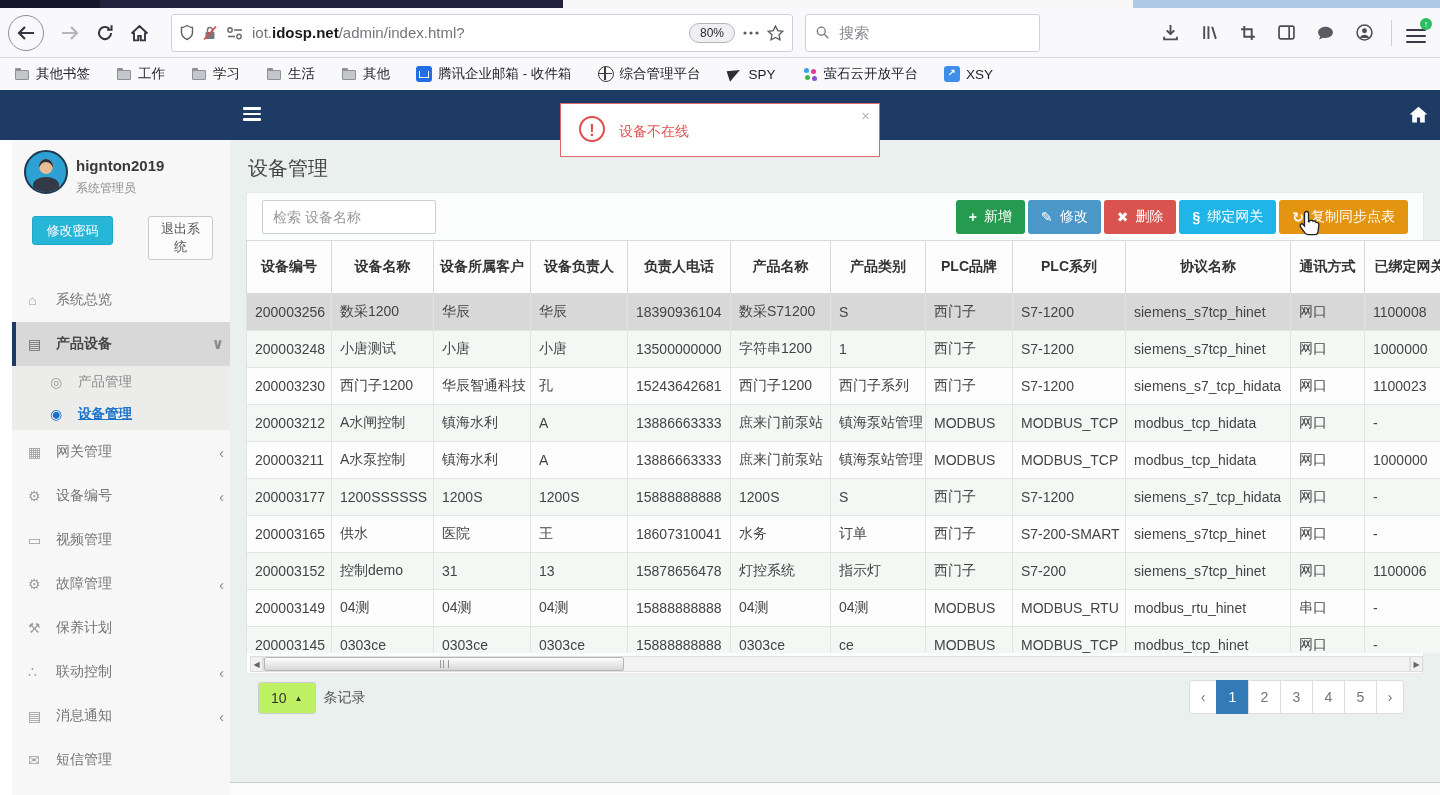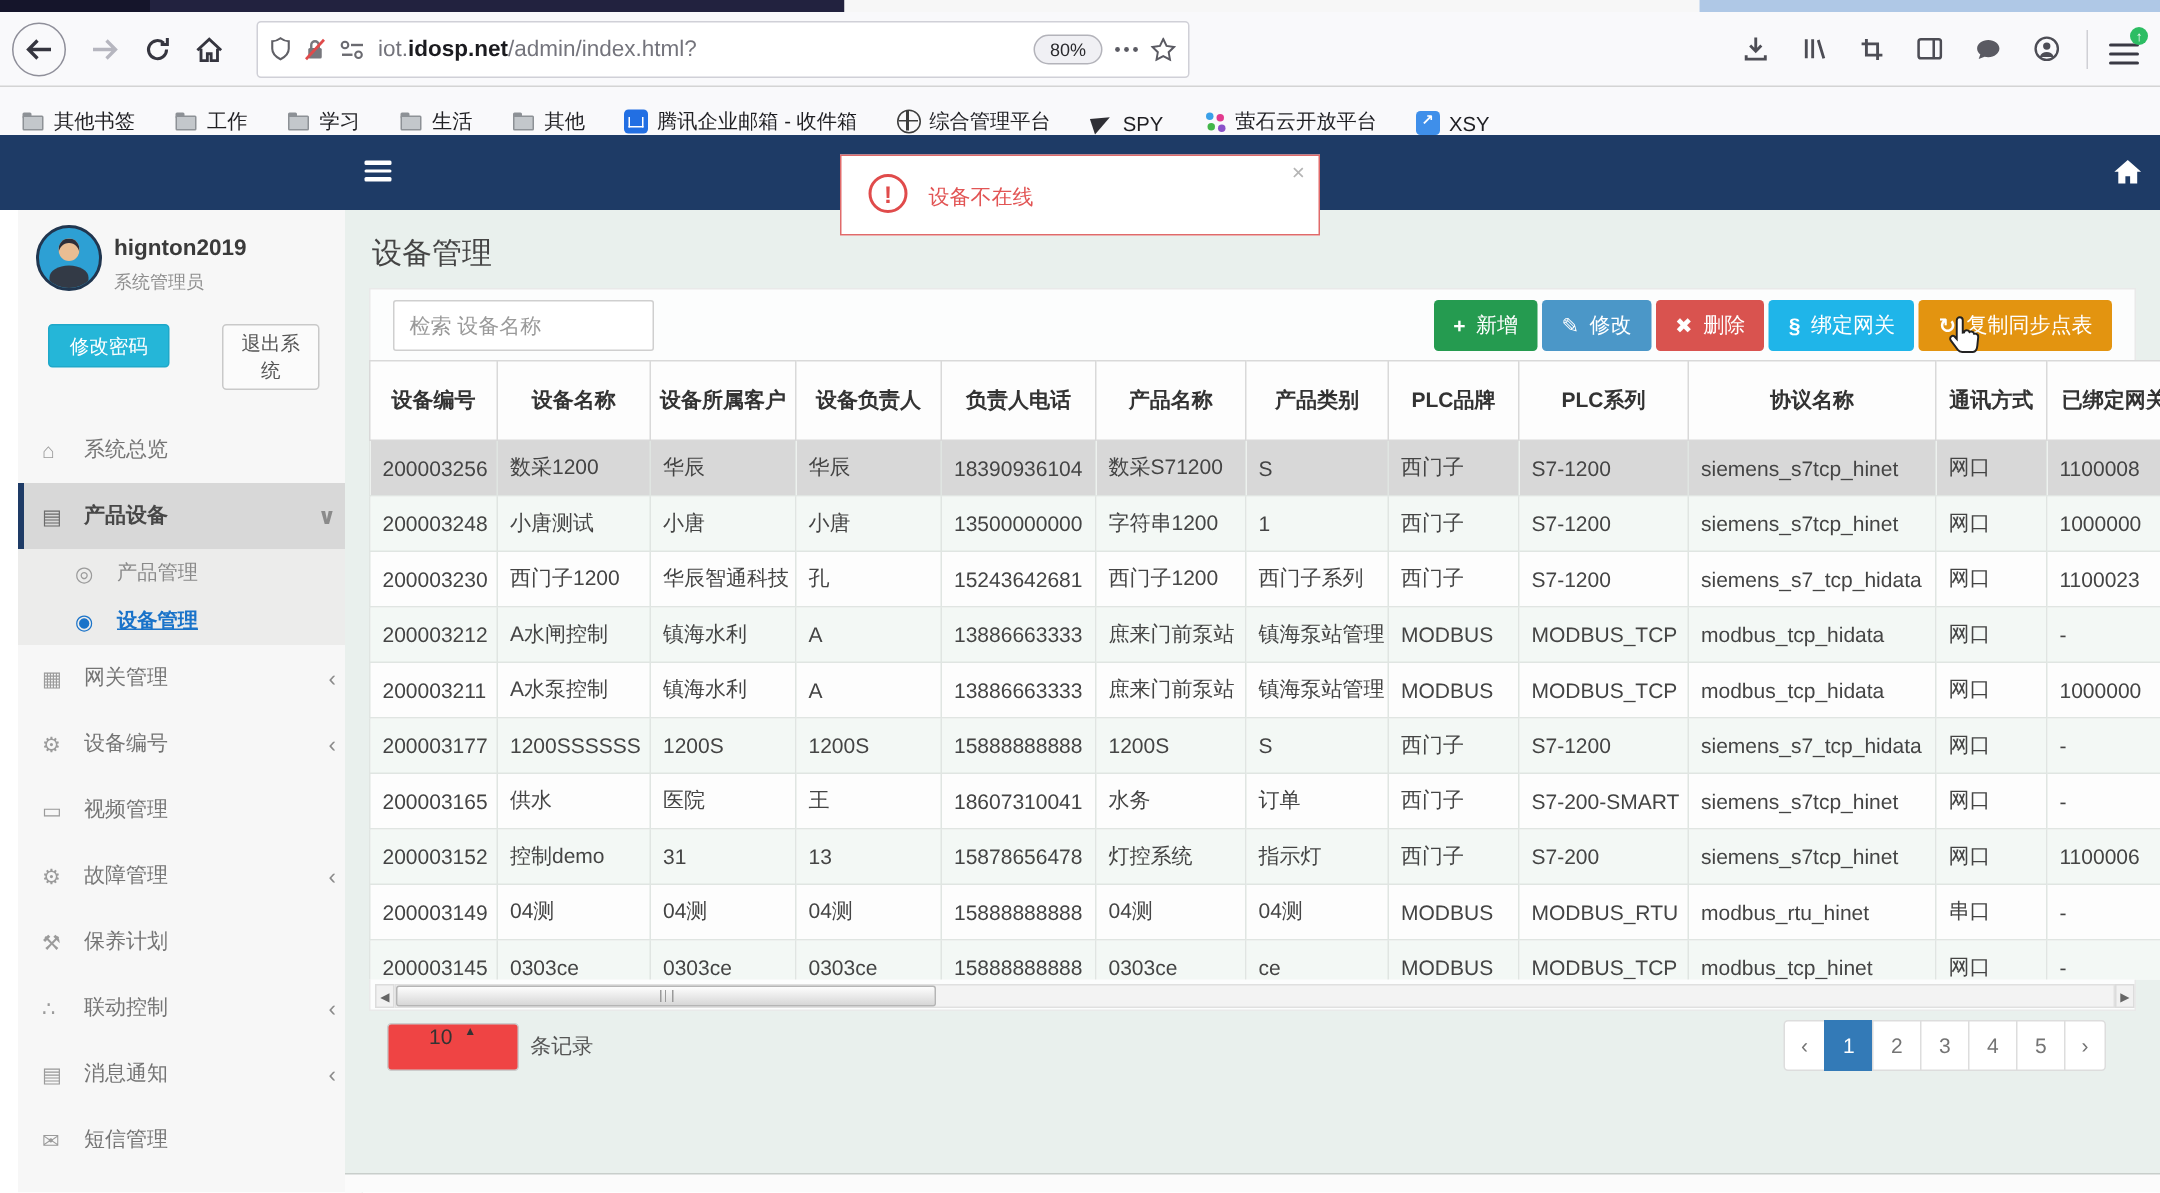--- a/index.html
+++ b/index.html
@@ -25,21 +25,21 @@
              display:flex;align-items:center;padding:0 10px;box-sizing:border-box;gap:8px}
   .searchbar input{border:none;outline:none;font-size:15px;color:#444;width:100%;background:transparent;font-family:inherit}
   .searchbar input::placeholder{color:#8a8a90}
   .tool-icons{margin-left:auto;display:flex;align-items:center;gap:22px}
   .tool-divider{width:1px;height:26px;background:#d0d0d5;margin-left:18px}
   .fx-menu{position:relative;margin:0 14px 0 14px;width:20px;height:16px}
   .fx-menu i{display:block;height:2px;background:#3a3a44;margin:4px 0;border-radius:1px}
   .fx-badge{position:absolute;right:-6px;top:-7px;width:12px;height:12px;border-radius:50%;background:#2dbd63;color:#fff;
             font-size:9px;line-height:12px;text-align:center;font-weight:bold}
   
-  .bookmarks-bar{left:0;top:58px;width:1440px;height:32px;background:#f9f9fb;display:flex;align-items:flex-end;gap:26px;padding-left:14px;box-sizing:border-box}
+  .bookmarks-bar{left:0;top:58px;width:1440px;height:32px;background:#f9f9fb;display:flex;align-items:center;gap:26px;padding-left:14px;box-sizing:border-box}
   .bm{display:flex;align-items:center;gap:6px;font-size:13.5px;color:#1f1f23;white-space:nowrap}
   .bm-icon{position:relative;width:16px;height:16px;flex:none}
   .bm-icon[data-type="folder"]::after{content:"";position:absolute;left:1px;top:4px;width:12px;height:8px;background:#c3c7cb;border:1px solid #8d9196;border-radius:1px}
   .bm-icon[data-type="folder"]::before{content:"";position:absolute;left:1px;top:2px;width:6px;height:4px;background:#8d9196;border-radius:1px}
   .bm-icon[data-type="site-mail"]{background:#226fe3;border-radius:3px}
   .bm-icon[data-type="site-mail"]::after{content:"";position:absolute;left:3px;top:5px;width:8px;height:6px;border:1.5px solid #fff;border-top:none}
   .bm-icon[data-type="site-globe"]{border:1.5px solid #3c3c3c;border-radius:50%;box-sizing:border-box}
   .bm-icon[data-type="site-globe"]::before{content:"";position:absolute;left:5.8px;top:0;width:1.4px;height:13px;background:#3c3c3c}
   .bm-icon[data-type="site-globe"]::after{content:"";position:absolute;top:5.8px;left:0;height:1.4px;width:13px;background:#3c3c3c}
   .bm-icon[data-type="site-plane"]::before{content:"";position:absolute;left:1px;top:3px;border-left:13px solid #2f2f35;border-top:3px solid transparent;border-bottom:8px solid transparent;transform:rotate(-18deg)}
@@ -98,21 +98,21 @@
   table.dev tbody tr:nth-of-type(even){background:#f3f8f5}
   table.dev tbody tr:nth-of-type(1){background:#d8d8d8}
   
   .hscroll{left:250px;top:656px;width:1173px;height:16px;display:flex;align-items:center}
   .sb-btn{width:13px;height:16px;background:#f1f1f1;color:#666;font-size:8px;display:flex;align-items:center;justify-content:center;border:1px solid #dcdcdc;box-sizing:border-box}
   .sb-track{flex:1;height:16px;background:#f3f3f3;border:1px solid #e0e0e0;box-sizing:border-box;position:relative}
   .sb-thumb{position:absolute;left:0;top:0;width:360px;height:14px;background:linear-gradient(#fdfdfd,#d7d7d7);border:1px solid #b5b5b5;border-radius:2px;box-sizing:border-box;display:flex;align-items:center;justify-content:center}
   .grip{width:7px;height:8px;border-left:1px solid #9a9a9a;border-right:1px solid #9a9a9a;background:linear-gradient(90deg,transparent 2px,#9a9a9a 2px,#9a9a9a 3px,transparent 3px)}
   
   .pg-summary{left:258px;top:682px;height:32px;display:flex;align-items:center;font-size:14px;color:#555;gap:8px}
-  .pp-size{display:inline-flex;align-items:flex-start;gap:8px;border:1px solid #ccc;border-radius:3px;background:#ef4444;height:30px;padding:0 27px;color:#333}
+  .pp-size{display:inline-flex;align-items:center;gap:8px;border:1px solid #ccc;border-radius:3px;background:#bef264;height:30px;padding:0 12px;color:#333}
   .pp-size .caret{font-size:8px;color:#333}
   .pager{left:1190px;top:680px;display:flex}
   .pg{width:33px;height:34px;border:1px solid #ddd;margin-left:-1px;background:#fff;color:#747474;font-size:14px;
       display:flex;align-items:center;justify-content:center;box-sizing:border-box}
   .pg.first{border-radius:3px 0 0 3px;width:28px}
   .pg.last{border-radius:0 3px 3px 0;width:28px}
   .pg.active{background:#337ab7;border-color:#337ab7;color:#fff}
   
   .alert{left:560px;top:103px;width:320px;height:54px;background:#fff;border:1px solid #e06a6a;box-sizing:border-box;z-index:50}
   .alert-ico{position:absolute;left:18px;top:12px;width:26px;height:26px;border:2px solid #e04b4b;border-radius:50%;
@@ -169,20 +169,27 @@
     <span class="url-text"><span>iot.</span><b>idosp.net</b><span>/admin/index.html?</span></span>
     <span class="zoom-pill">80%</span>
     <svg width="16" height="4" viewBox="0 0 16 4">
         <circle cx="2" cy="2" r="1.6" fill="#5a5a62"></circle>
         <circle cx="8" cy="2" r="1.6" fill="#5a5a62"></circle>
         <circle cx="14" cy="2" r="1.6" fill="#5a5a62"></circle>
       </svg>
     <svg width="17" height="16" viewBox="0 0 17 16">
         <path d="M8.5 1 l2.2 4.6 5 .7 -3.6 3.5 .9 5 -4.5-2.4 -4.5 2.4 .9-5 L1.3 6.3 l5-.7z" fill="none" stroke="#5a5a62" stroke-width="1.3"></path>
       </svg>
+  </div>
+  <div class="searchbar">
+    <svg width="15" height="15" viewBox="0 0 15 15">
+        <circle cx="6" cy="6" r="4.5" fill="none" stroke="#77777d" stroke-width="1.5"></circle>
+        <line x1="9.5" y1="9.5" x2="14" y2="14" stroke="#77777d" stroke-width="1.5"></line>
+      </svg>
+    <input placeholder="搜索" style="">
   </div>
   <div class="tool-icons">
     <svg width="17" height="17" viewBox="0 0 16 16">
         <path d="M8 1 v8 M4.5 6 L8 9.5 11.5 6" stroke="#4d4d55" stroke-width="1.8" fill="none"></path>
         <path d="M2 12 v2.5 h12 V12" stroke="#4d4d55" stroke-width="1.8" fill="none"></path>
       </svg>
     <svg width="17" height="17" viewBox="0 0 16 16">
         <path d="M3 2 v12 M7 2 v12 M10.5 2.5 l3.5 11.5" stroke="#4d4d55" stroke-width="1.8" fill="none"></path>
       </svg>
     <svg width="16" height="16" viewBox="0 0 15 15">

